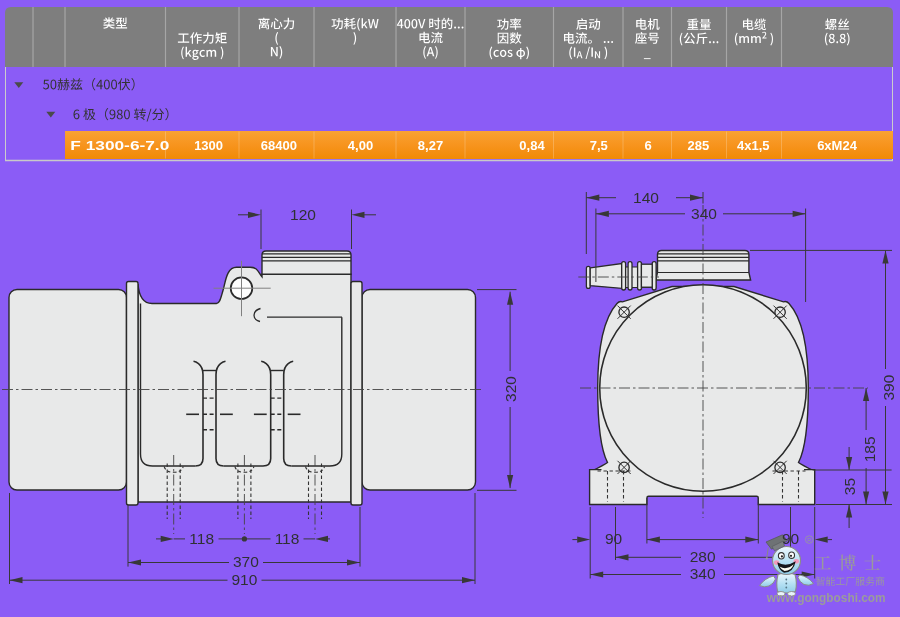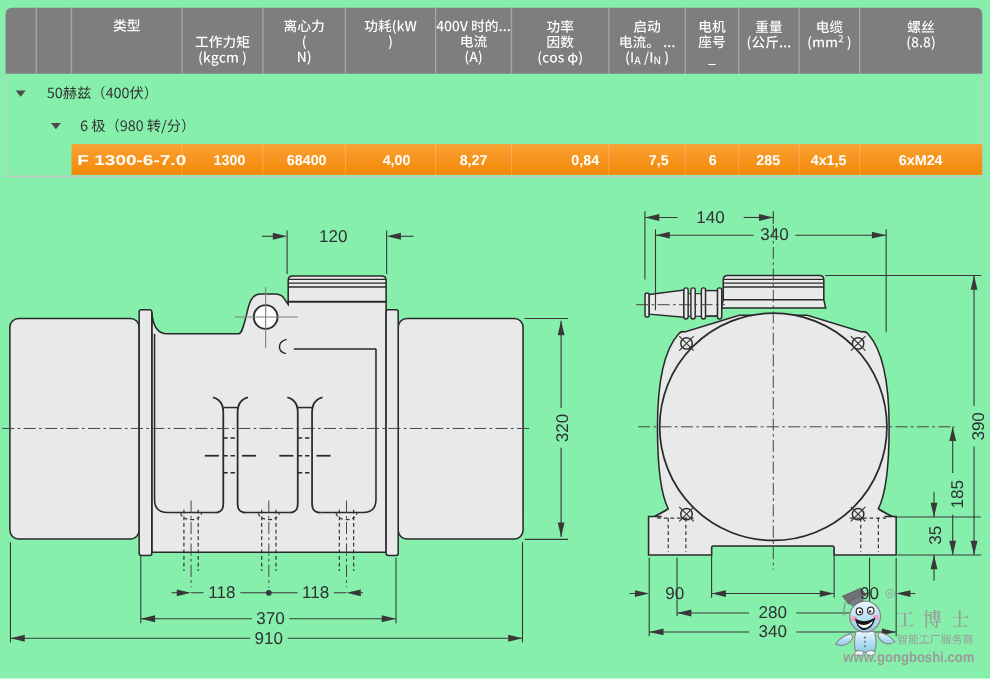--- a/index.html
+++ b/index.html
@@ -1,14 +1,14 @@
 <!DOCTYPE html>
 <html><head><meta charset="utf-8"><style>
 html,body{margin:0;padding:0;background:#ffffff;}
-#wrap{position:relative;width:900px;height:617px;background:#86efac;overflow:hidden;}
+#wrap{position:relative;width:900px;height:617px;background:#8b5cf6;overflow:hidden;}
 </style></head><body>
 <div id="wrap">
 <svg width="900" height="617" viewBox="0 0 900 617">
 <path d="M5,67 V13 Q5,7 11,7 H887 Q893,7 893,13 V67 Z" fill="#7E7E7E"></path>
 <line x1="33" y1="7" x2="33" y2="67" stroke="#A6A6A6" stroke-width="1.2"></line>
 <line x1="65" y1="7" x2="65" y2="67" stroke="#A6A6A6" stroke-width="1.2"></line>
 <line x1="165.5" y1="7" x2="165.5" y2="67" stroke="#A6A6A6" stroke-width="1.2"></line>
 <line x1="239" y1="7" x2="239" y2="67" stroke="#A6A6A6" stroke-width="1.2"></line>
 <line x1="314" y1="7" x2="314" y2="67" stroke="#A6A6A6" stroke-width="1.2"></line>
 <line x1="396" y1="7" x2="396" y2="67" stroke="#A6A6A6" stroke-width="1.2"></line>

